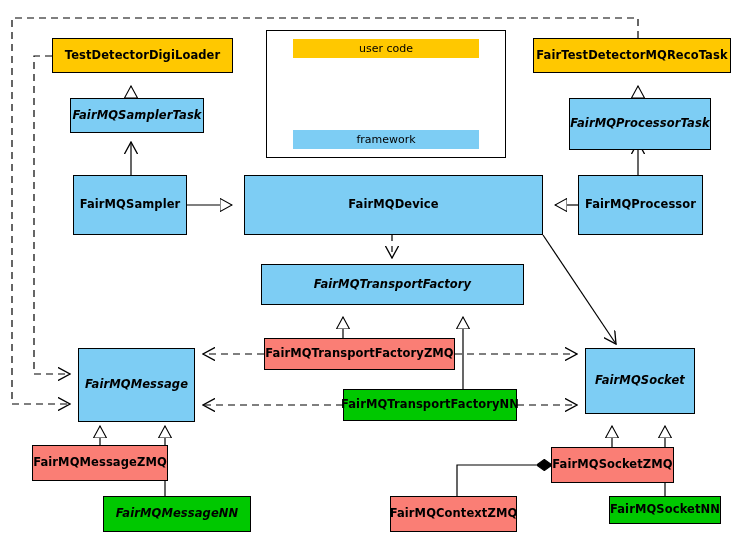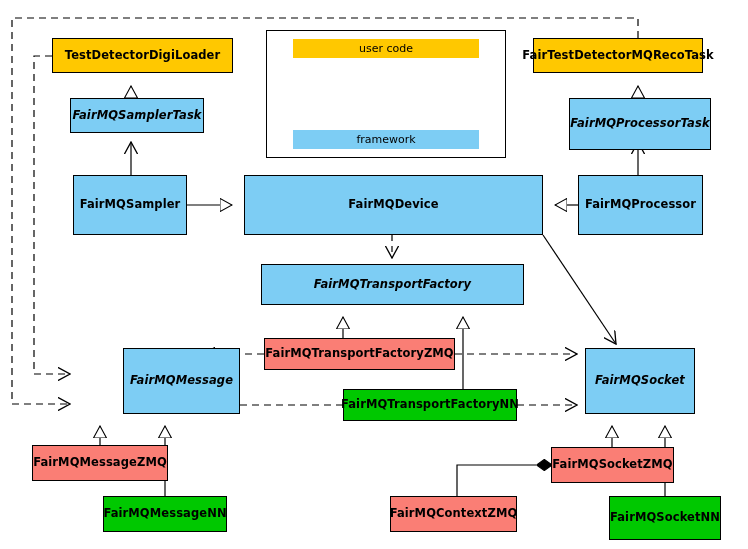--- a/index.html
+++ b/index.html
@@ -137,21 +137,21 @@
     </div>
     <div class="legend-row framework">
       <span>framework</span>
     </div>
   </div>
 
   <div id="nodes">
       <div class="node user" style="left: 52px; top: 38px; width: 181px; height: 35px;">
         <span>TestDetectorDigiLoader</span>
       </div>
-      <div class="node user" style="left: 533px; top: 38px; width: 170px; height: 35px;">
+      <div class="node user" style="left: 533px; top: 38px; width: 198px; height: 35px;">
         <span>FairTestDetectorMQRecoTask</span>
       </div>
       <div class="node framework abstract" style="left: 70px; top: 98px; width: 134px; height: 35px;">
         <span>FairMQSamplerTask</span>
       </div>
       <div class="node framework abstract" style="left: 569px; top: 98px; width: 142px; height: 52px;">
         <span>FairMQProcessorTask</span>
       </div>
       <div class="node framework" style="left: 73px; top: 175px; width: 114px; height: 60px;">
         <span>FairMQSampler</span>
@@ -164,36 +164,36 @@
       </div>
       <div class="node framework abstract" style="left: 261px; top: 264px; width: 263px; height: 41px;">
         <span>FairMQTransportFactory</span>
       </div>
       <div class="node zmq" style="left: 264px; top: 338px; width: 191px; height: 32px;">
         <span>FairMQTransportFactoryZMQ</span>
       </div>
       <div class="node nn" style="left: 343px; top: 389px; width: 174px; height: 32px;">
         <span>FairMQTransportFactoryNN</span>
       </div>
-      <div class="node framework abstract" style="left: 78px; top: 348px; width: 117px; height: 66px; margin-left: 45px;">
+      <div class="node framework abstract" style="left: 78px; top: 348px; width: 117px; height: 74px;">
         <span>FairMQMessage</span>
       </div>
       <div class="node framework abstract" style="left: 585px; top: 348px; width: 110px; height: 66px;">
         <span>FairMQSocket</span>
       </div>
       <div class="node zmq" style="left: 32px; top: 445px; width: 136px; height: 36px;">
         <span>FairMQMessageZMQ</span>
       </div>
-      <div class="node nn" style="left: 103px; top: 496px; width: 124px; height: 36px;">
+      <div class="node nn" style="left: 103px; top: 496px; width: 148px; height: 36px; font-style: italic;">
         <span>FairMQMessageNN</span>
       </div>
       <div class="node zmq" style="left: 551px; top: 447px; width: 123px; height: 36px;">
         <span>FairMQSocketZMQ</span>
       </div>
       <div class="node zmq" style="left: 390px; top: 496px; width: 127px; height: 36px;">
         <span>FairMQContextZMQ</span>
       </div>
-      <div class="node nn" style="left: 609px; top: 496px; width: 112px; height: 44px;">
+      <div class="node nn" style="left: 609px; top: 496px; width: 112px; height: 28px;">
         <span>FairMQSocketNN</span>
       </div>
     </div>
 
 </div>
 
 </body></html>

